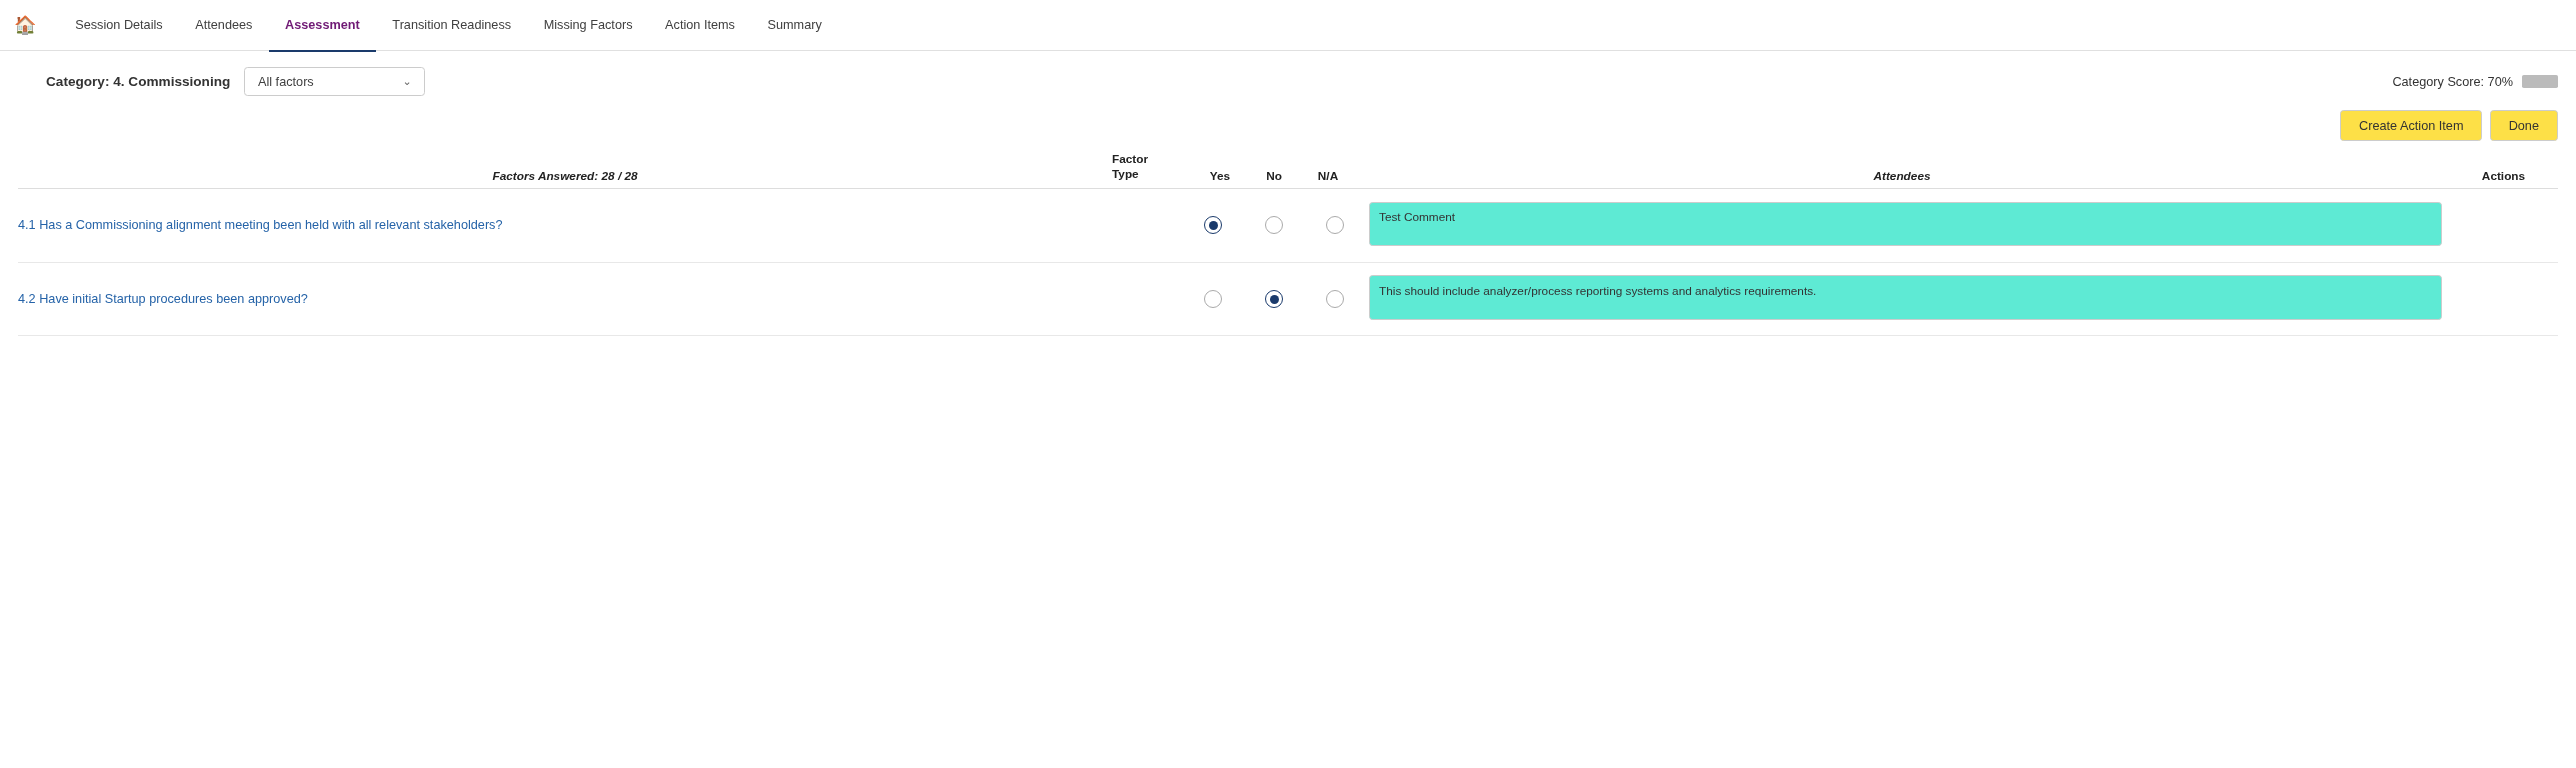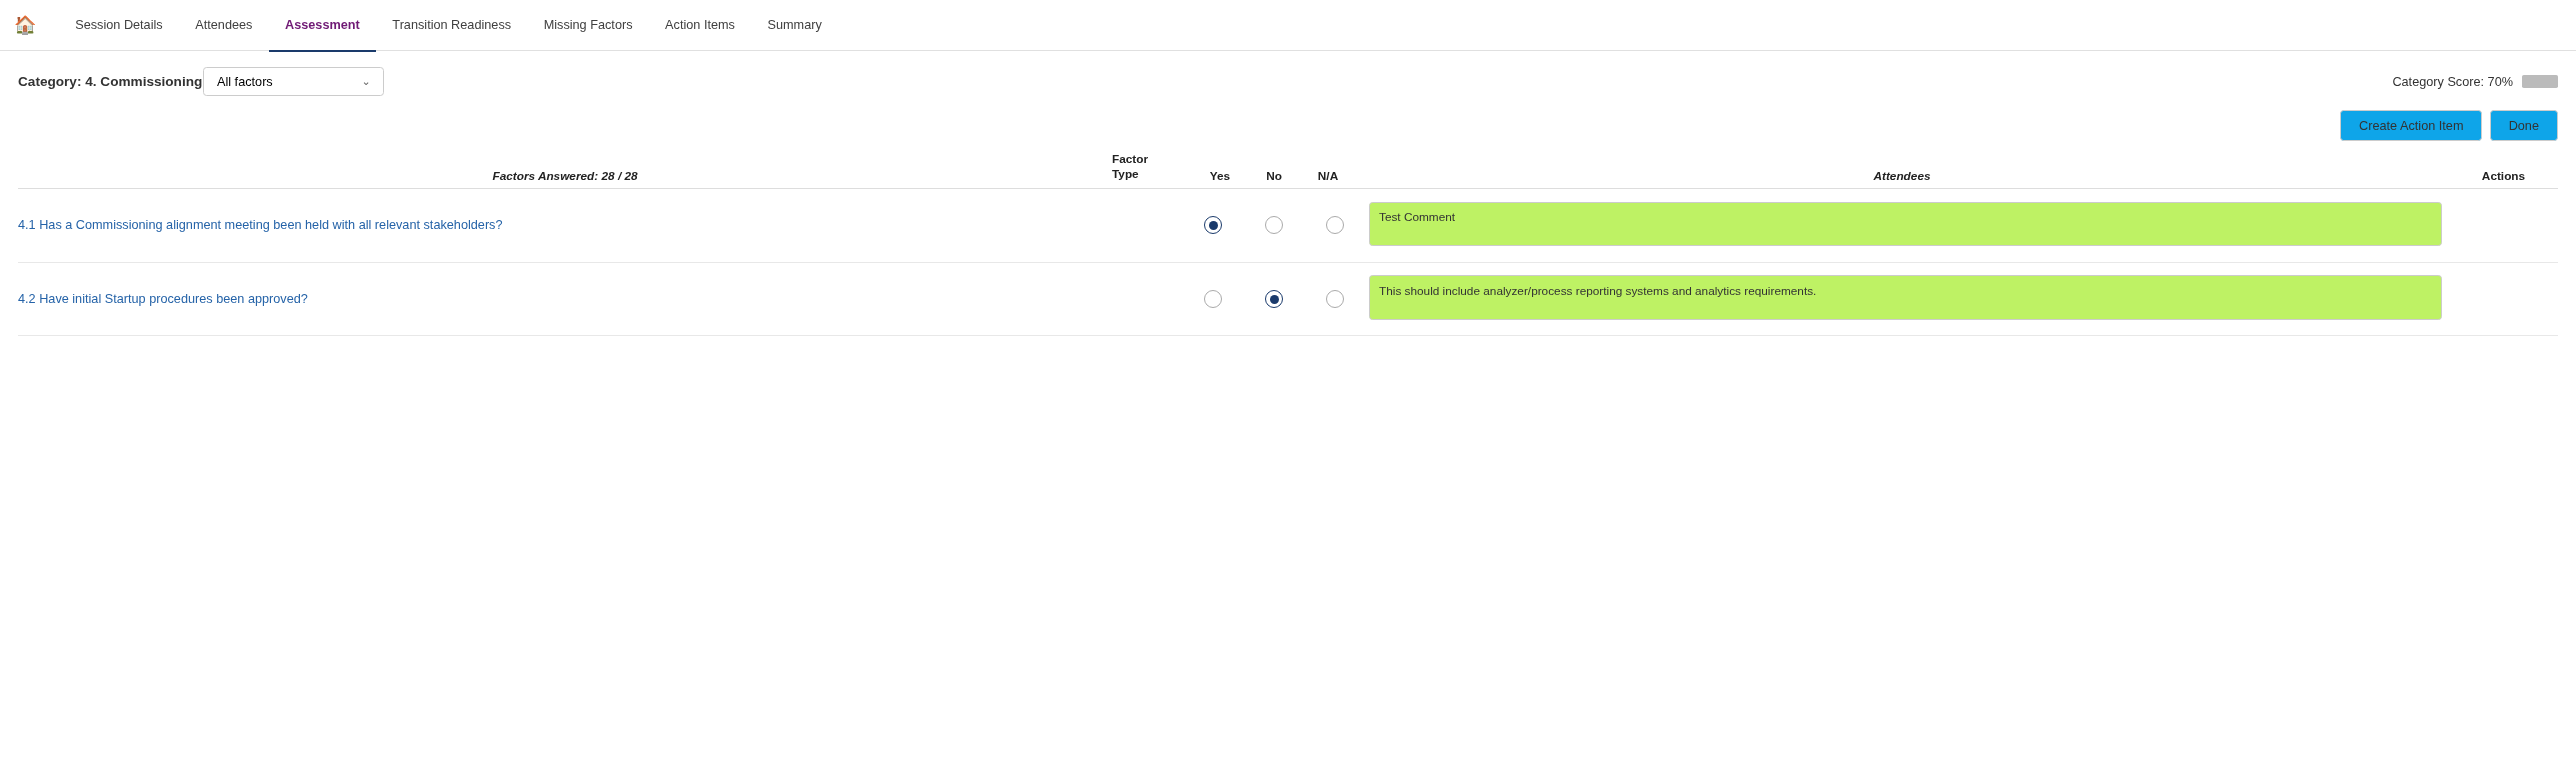--- a/index.html
+++ b/index.html
@@ -43,42 +43,43 @@
       right: 0;
       height: 2.7px;
       background: #1a3a6b;
     }
 
     
     .toolbar {
       display: flex;
       align-items: center;
       padding: 16.3px 18px 11px 18px;
-      gap: 1px;
+      gap: 14px;
+      margin-left: 28px;
     }
     .category-label {
       font-weight: 700;
       font-size: 13.6px;
       white-space: nowrap;
     }
     .filter-select {
       display: flex;
       align-items: center;
       border: 0.9px solid #ccc;
       border-radius: 3.6px;
       padding: 6.3px 12.7px;
       cursor: pointer;
       min-width: 181px;
       background: #fff;
       gap: 7.2px;
     }
     .filter-select-text {
       flex: 1;
       font-size: 12.7px;
-      color: #000000;
+      color: #404040;
     }
     .filter-chevron {
       font-size: 11px;
       color: #666;
     }
     .spacer { flex: 1; }
     .category-score {
       font-size: 12.7px;
       color: #333;
       white-space: nowrap;
@@ -97,21 +98,21 @@
     .action-buttons-row {
       display: flex;
       justify-content: flex-end;
       padding: 3.6px 18px 11px 18px;
       gap: 7.2px;
     }
     .btn {
       padding: 7.2px 18px;
       border: 0.9px solid #ccc;
       border-radius: 3.6px;
-      background: #0ea5e9;
+      background: #fde047;
       cursor: pointer;
       font-size: 12.7px;
       color: #333;
     }
 
     
     .table-wrap {
       padding: 0 18px;
     }
     .table-header {
@@ -173,21 +174,21 @@
       background: #1a3a6b;
     }
     .comment-box {
       width: 100%;
       border: 0.9px solid #ccc;
       border-radius: 3.6px;
       padding: 7.2px 9px;
       font-size: 11.8px;
       color: #333;
       min-height: 40px;
-      background: #bef264;
+      background: #5eead4;
       resize: none;
       font-family: inherit;
     }
     .actions-cell { text-align: right; }
   </style>
 </head>
 <body>
 
 <nav class="nav-bar">
   <span class="nav-home">🏠</span>

